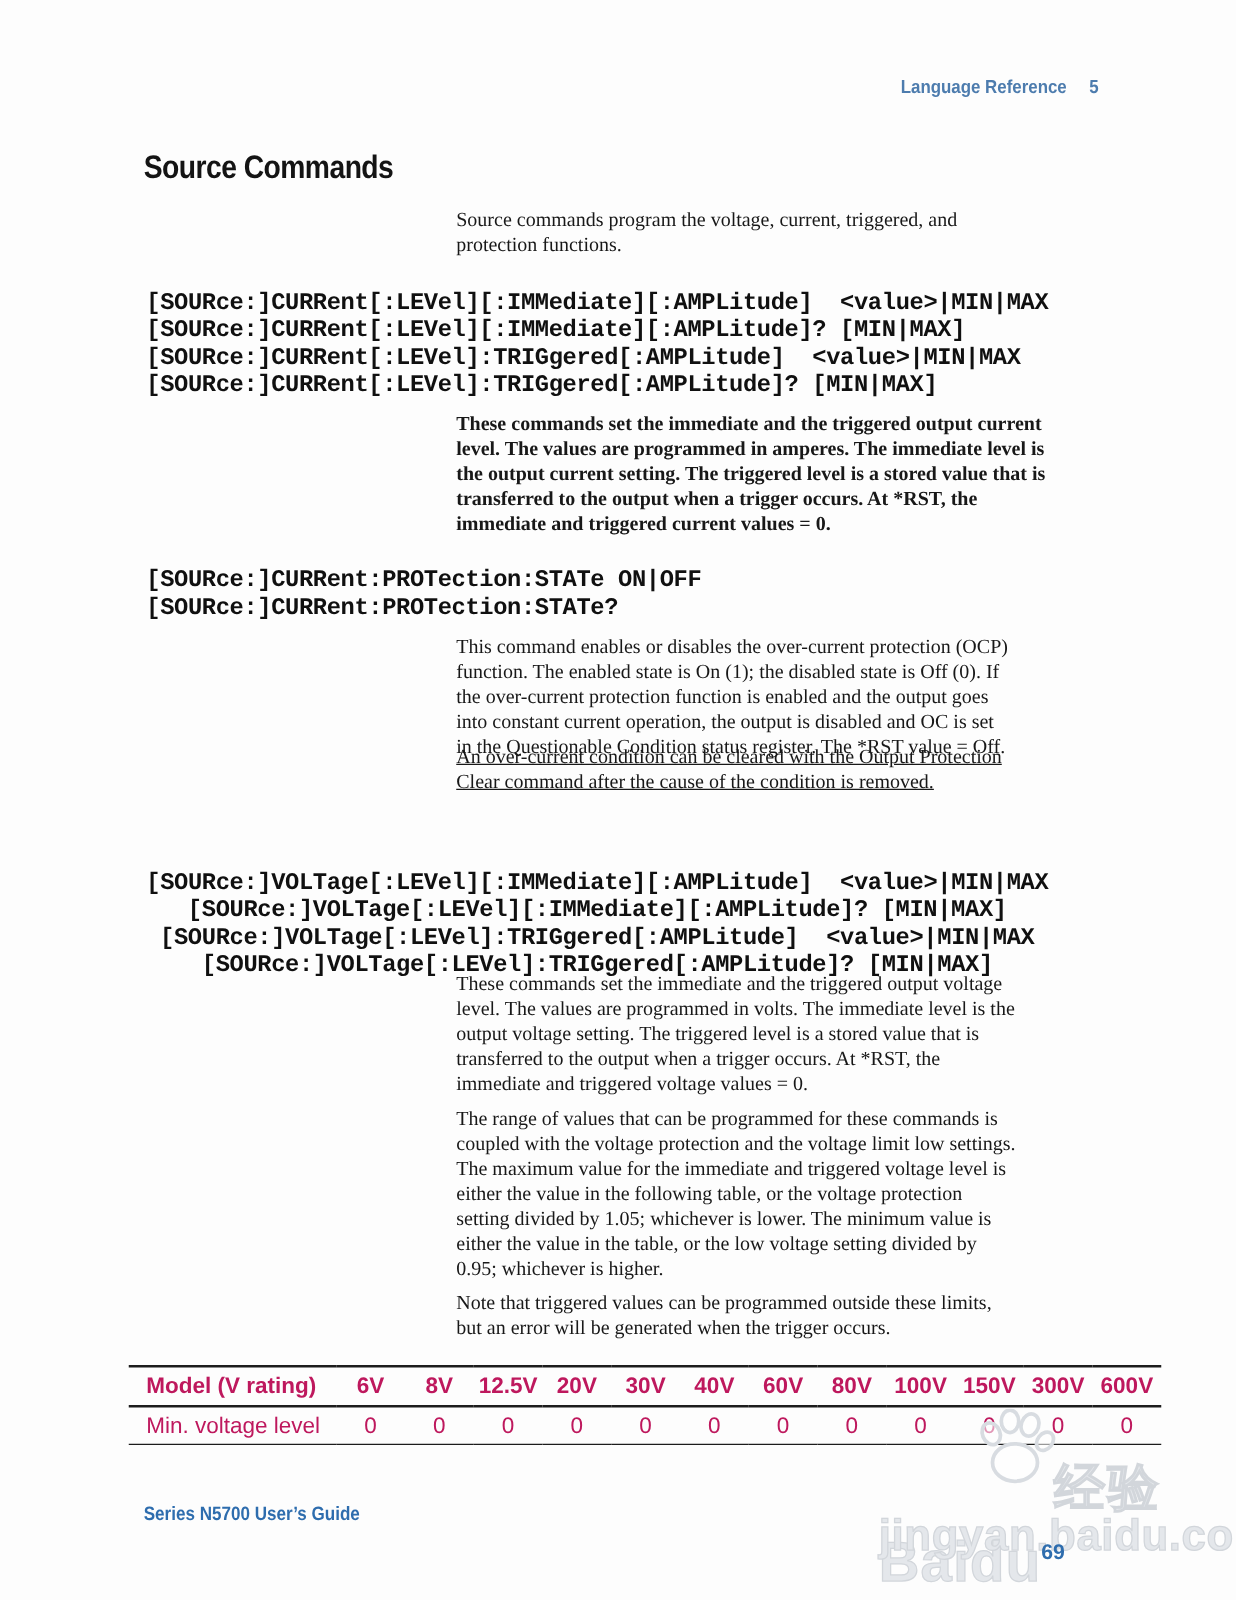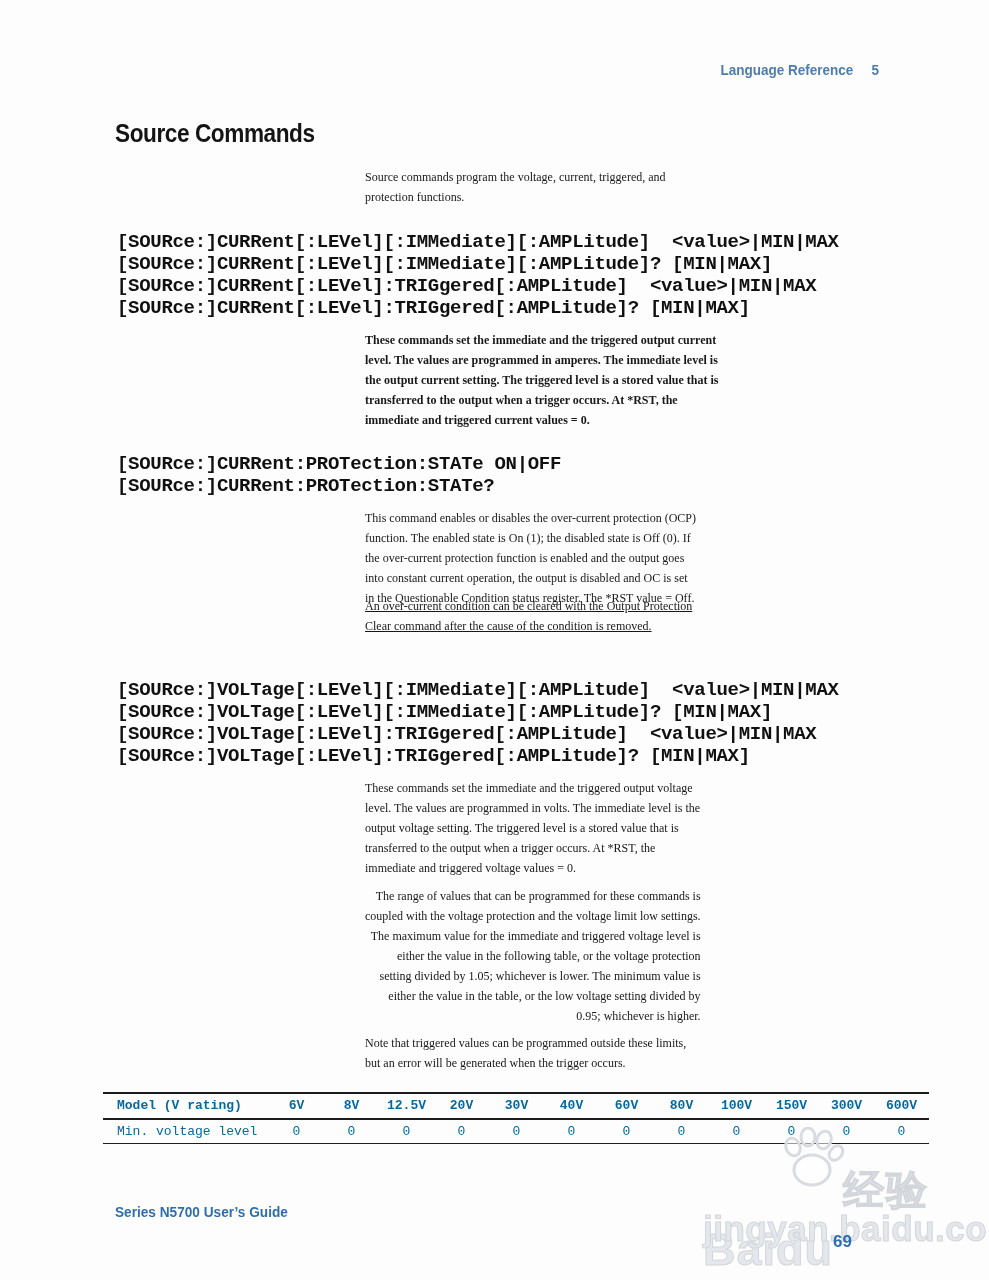--- a/index.html
+++ b/index.html
@@ -20,47 +20,47 @@
   .title {
     position:absolute; left:115px; top:118px;
     font-size:26px; font-weight:bold; color:#141414; letter-spacing:-.5px;
     transform:scaleX(.87); transform-origin:left top; white-space:nowrap;
   }
 
   
   .para {
     position:absolute; left:365px;
     font-family:"Liberation Serif", serif;
-    font-size:12px; line-height:20px; white-space:pre; color:#181818;
+    font-size:16px; line-height:20px; white-space:pre; color:#181818;
   }
   #p-intro   { top:167px; }
   #p-current { top:330px;font-weight:bold; }
   #p-ocp     { top:508px; }
   #p-ocp2    { top:596px;text-decoration:underline; }
   #p-voltage { top:778px; }
-  #p-range   { top:886px;text-align:right; }
+  #p-range   { top:886px; }
   #p-note    { top:1033px; }
 
   
   .cmd {
     position:absolute; left:117px;
     font-family:Liberation Mono, monospace;
     font-weight:bold; font-size:19px; line-height:22px;
     white-space:pre; color:#101010; letter-spacing:-.3px;
   }
   #cmd-current  { top:231px; }
   #cmd-ocp      { top:453px; }
-  #cmd-voltage  { top:679px; }
+  #cmd-voltage  { top:695px;text-align:center; }
 
   
   .tbl-wrap { position:absolute; left:103px; top:1092px; width:826px; }
   table.voltage {
     width:100%; border-collapse:collapse; table-layout:fixed;
-    font-size:13px; color:#0369a1;
-    border-top:2.5px solid #1c1c1c; border-bottom:1.5px solid #1c1c1c;font-family:Liberation Mono, monospace;
+    font-size:18px; color:#be185d;
+    border-top:2.5px solid #1c1c1c; border-bottom:1.5px solid #1c1c1c;
   }
   table.voltage th {
     font-weight:bold; text-align:center; padding:4px 0 5px;
     border-bottom:2px solid #1c1c1c; white-space:nowrap;
   }
   table.voltage td { text-align:center; padding:4px 0; white-space:nowrap; }
   table.voltage th.lbl, table.voltage td.lbl {
     text-align:left; padding-left:14px; width:152px;
   }
 

